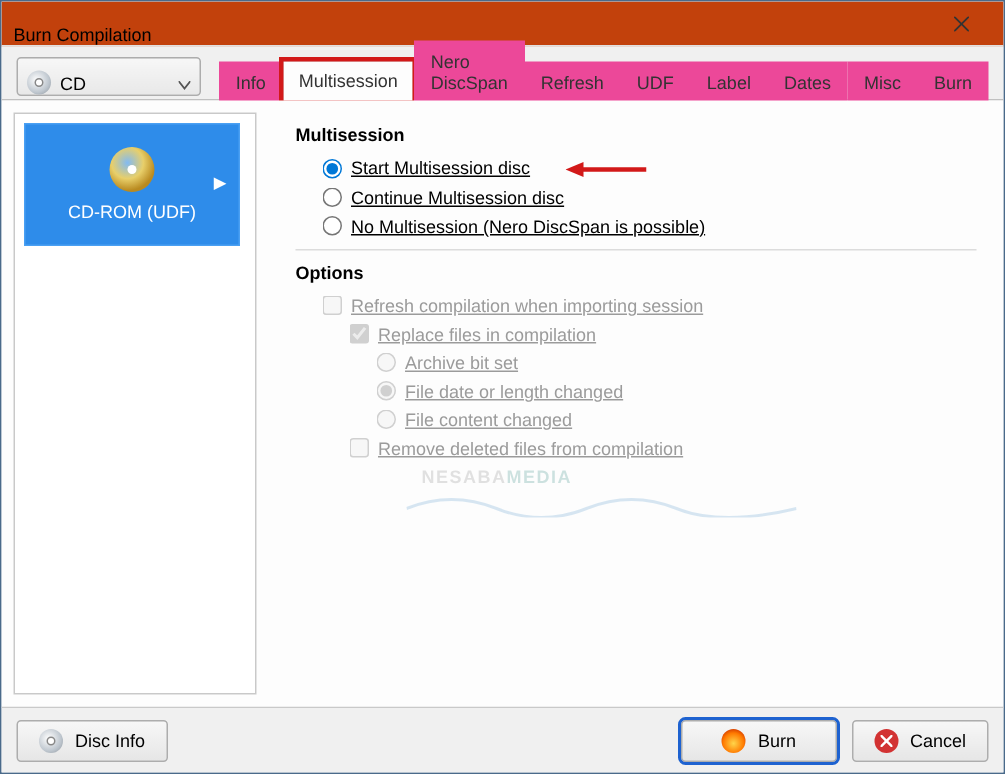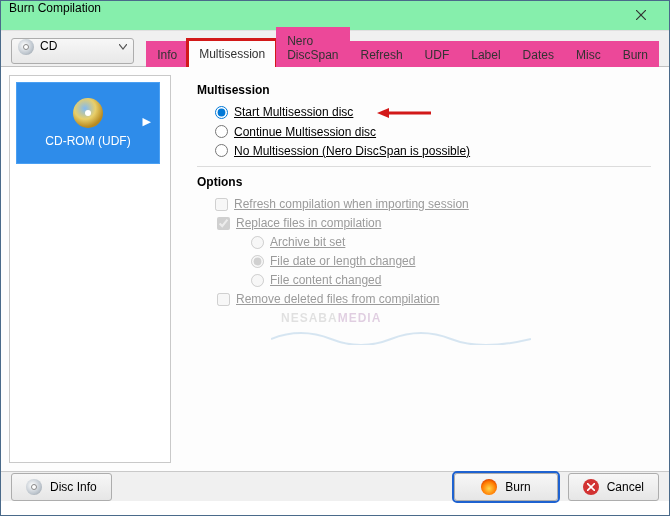--- a/index.html
+++ b/index.html
@@ -1,57 +1,57 @@
 <!DOCTYPE html>
 <html><head>
 <meta charset="utf-8">
 <style>
   * { box-sizing: border-box; margin: 0; padding: 0; font-family: "Segoe UI", Tahoma, sans-serif; font-size: 12px; }
   body { background: #fff; width: 670px; height: 516px; overflow: hidden; border: 1px solid #4a6a8a; }
-  .titlebar { height: 30px; background: #86efac; display: flex; align-items: flex-start; padding: 0 8px; border-bottom: 1px solid #e0e0e0; }
+  .titlebar { height: 30px; background: #c2410c; display: flex; align-items: flex-end; padding: 0 8px; border-bottom: 1px solid #e0e0e0; }
   .titlebar .title { font-size: 12px; color: #000; flex: 1; }
   .titlebar .close { width: 40px; height: 28px; display: flex; align-items: center; justify-content: center; cursor: pointer; }
   .titlebar .close svg { width: 10px; height: 10px; }
   .topbar { height: 36px; background: #f0f0f0; display: flex; align-items: center; padding: 4px 10px 0 10px; border-bottom: 1px solid #c0c0c0; }
-  .media-select { display: flex; align-items: flex-start; background: linear-gradient(#f7f7f7,#e8e8e8); border: 1px solid #adadad; border-radius: 3px; height: 26px; padding: 0 6px; width: 130px; gap: 6px; cursor: pointer; }
+  .media-select { display: flex; align-items: flex-end; background: linear-gradient(#f7f7f7,#e8e8e8); border: 1px solid #adadad; border-radius: 3px; height: 26px; padding: 0 6px; width: 130px; gap: 6px; cursor: pointer; }
   .media-select .chev { margin-left: auto; }
   .disc-icon { width: 16px; height: 16px; border-radius: 50%; background: radial-gradient(circle at 40% 40%, #fff, #bfc7cf 60%, #8a929a); display: flex; align-items: center; justify-content: center; }
   .disc-icon::after { content: ""; width: 4px; height: 4px; border-radius: 50%; background: #fff; border: 1px solid #888; }
   .tabs { display: flex; margin-left: 12px; align-items: flex-end; height: 32px; }
   .tab { padding: 6px 10px; background: #ec4899; border: 1px solid transparent; border-bottom: none; color: #333; cursor: pointer; position: relative; top: 1px; }
   .tab.active { background: #fdfdfd; border: 1px solid #c0c0c0; border-bottom: 1px solid #fdfdfd; }
   .tab.highlight { outline: 3px solid #d21919; outline-offset: -1px; }
   .body { display: flex; height: 404px; background: #fdfdfd; }
   .leftcol { width: 162px; background: #fff; border: 1px solid #c9c9c9; margin: 8px; padding: 6px; }
   .disctype { background: #2e8cea; color: #fff; display: flex; flex-direction: column; align-items: center; justify-content: center; height: 82px; width: 144px; position: relative; border: 1px solid #4aa0f3; gap: 6px; }
   .disctype .dicon { width: 30px; height: 30px; border-radius: 50%; background: radial-gradient(circle at 40% 35%, #fff6, #e8cf6a 40%, #b98a20 70%); position: relative; }
   .disctype .dicon::after { content: ""; position: absolute; top: 50%; left: 50%; width: 6px; height: 6px; border-radius: 50%; background: #fff; transform: translate(-50%,-50%); }
   .disctype .arrow { position: absolute; right: 8px; top: 32px; color: #fff; font-size: 11px; }
   .rightcol { flex: 1; padding: 10px 18px; overflow: auto; }
   .section-title { font-weight: bold; margin: 6px 0 8px 0; color: #000; }
   .radio-row, .check-row { display: flex; align-items: center; gap: 6px; margin: 5px 0; color: #000; text-decoration: underline; }
-  .radio-row.disabled, .check-row.disabled { color: #9b9b9b; align-items: flex-end; }
+  .radio-row.disabled, .check-row.disabled { color: #9b9b9b; }
   .indent1 { margin-left: 18px; }
-  .indent2 { margin-left: 20px; }
+  .indent2 { margin-left: 36px; }
   .indent3 { margin-left: 54px; }
   input[type=radio], input[type=checkbox] { width: 13px; height: 13px; accent-color: #0078d7; }
   input[type=radio]:disabled, input[type=checkbox]:disabled { accent-color: #b0b0b0; }
   hr.sep { border: none; border-top: 1px solid #dcdcdc; margin: 8px 0; }
   .red-arrow { display: inline-block; margin-left: 18px; }
   .red-arrow svg { vertical-align: middle; }
-  .footer { height: 30px; background: #f0f0f0; border-top: 1px solid #c9c9c9; display: flex; align-items: center; padding: 12px 10px; gap: 10px; }
+  .footer { height: 44px; background: #f0f0f0; border-top: 1px solid #c9c9c9; display: flex; align-items: center; padding: 12px 10px; gap: 10px; }
   .btn { display: flex; align-items: center; gap: 8px; height: 28px; padding: 0 14px; background: linear-gradient(#f7f7f7,#e6e6e6); border: 1px solid #adadad; border-radius: 3px; cursor: pointer; color: #000; }
   .btn.primary { outline: 2px solid #1e62d0; outline-offset: 0px; padding: 0 26px; }
   .spacer { flex: 1; }
   .flame { width: 16px; height: 16px; border-radius: 50%; background: radial-gradient(circle at 50% 60%, #ffd54a, #ff7a00 55%, #d43b00 80%); }
   .cancel-ic { width: 16px; height: 16px; border-radius: 50%; background: #d23232; display: flex; align-items: center; justify-content: center; }
   .cancel-ic svg { width: 8px; height: 8px; }
   .watermark { position: absolute; top: 230px; left: 280px; font-size: 28px; font-weight: bold; letter-spacing: 1px; opacity: 0.20; pointer-events: none; }
   .watermark .g { color: #737373; }
-  .watermark .b { color: #701a75; }
+  .watermark .b { color: #0f766e; }
   .wm-wave { position: absolute; top: 260px; left: 270px; width: 260px; height: 18px; opacity: 0.18; pointer-events: none; }
 </style>
 </head>
 <body>
 
 <div class="titlebar">
   <span class="title">Burn Compilation</span>
   <div class="close">
     <svg viewBox="0 0 10 10">
         <line x1="0" y1="0" x2="10" y2="10" stroke="#333" stroke-width="1.2"></line>

